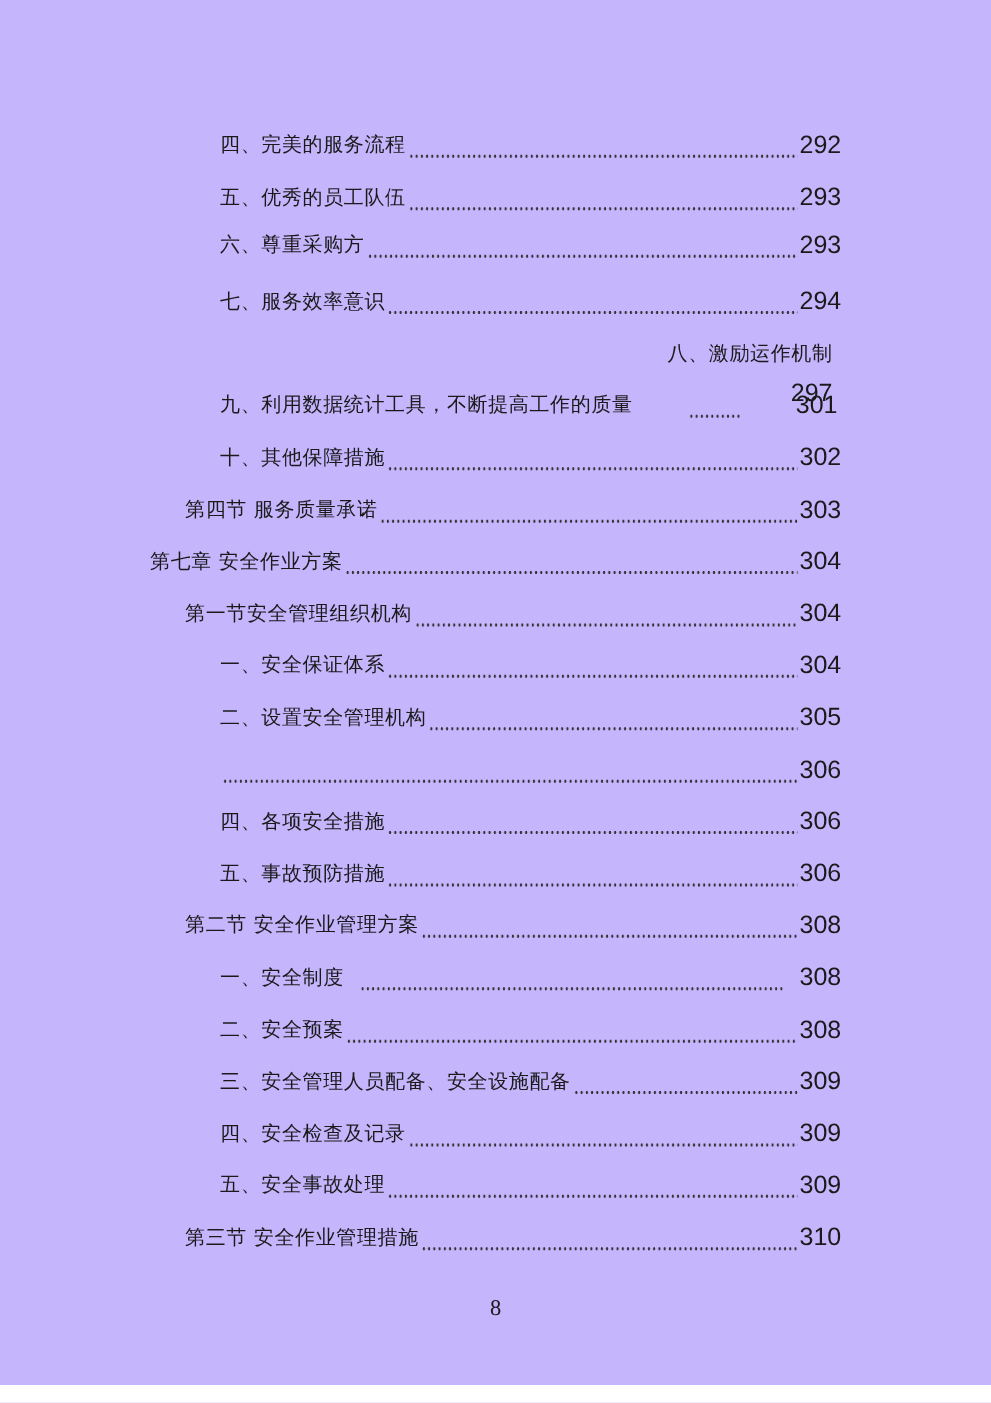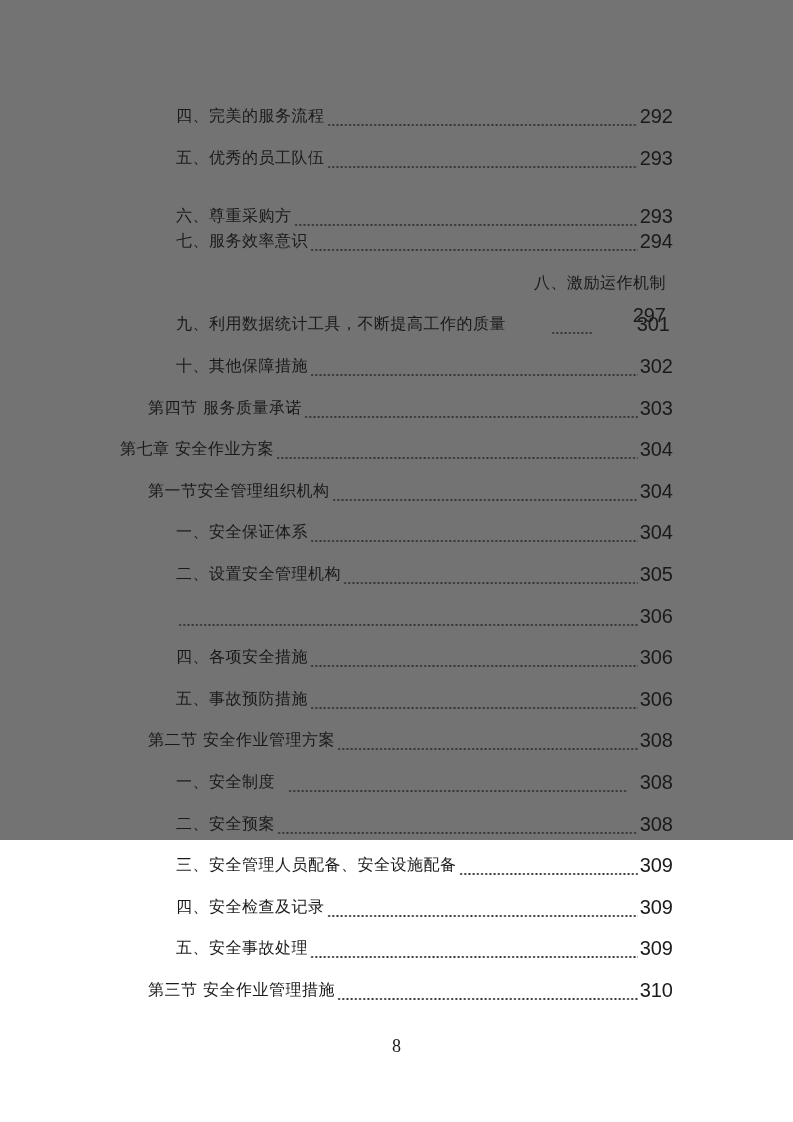--- a/index.html
+++ b/index.html
@@ -1,17 +1,17 @@
 <!DOCTYPE html>
 <html><head>
   <meta charset="utf-8">
   <style>
     html, body { margin: 0; padding: 0; background: #ffffff; }
     body { width: 793px; height: 1122px; position: relative; overflow: hidden; }
-    .page { position: absolute; left: 0; top: 0; width: 793px; height: 840px; background: #737373; }
+    .page { position: absolute; left: 0; top: 0; width: 793px; height: 1108px; background: #c4b5fd; }
     .toc { position: absolute; left: 0; top: 100px; width: 793px; }
     .entry {
       position: absolute; height: 24px; display: flex; align-items: flex-end;
       font-family: "DejaVu Sans", "Liberation Sans", sans-serif;
       font-size: 16px; color: #1a1a1a; line-height: 24px;
     }
     .entry .title { white-space: nowrap; letter-spacing: 0.5px; }
     .entry .leader {
       flex: 1 1 auto; margin: 0 2px; height: 14px;
       background-image: radial-gradient(circle, #333 0.9px, transparent 1.1px);
@@ -32,21 +32,21 @@
     <div class="entry" style="left:176px;right:120px;top:4px;">
         <span class="title">四、完美的服务流程</span>
         <span class="leader"></span>
         <span class="page-num">292</span>
       </div>
     <div class="entry" style="left:176px;right:120px;top:46px;">
         <span class="title">五、优秀的员工队伍</span>
         <span class="leader"></span>
         <span class="page-num">293</span>
       </div>
-    <div class="entry" style="left:176px;right:120px;top:104px;justify-content:center;">
+    <div class="entry" style="left:176px;right:120px;top:84px;justify-content:center;">
         <span class="title">六、尊重采购方</span>
         <span class="leader"></span>
         <span class="page-num">293</span>
       </div>
     <div class="entry" style="left:176px;right:120px;top:129px;">
         <span class="title">七、服务效率意识</span>
         <span class="leader"></span>
         <span class="page-num">294</span>
       </div>
     <div class="entry" style="left:176px;right:127px;top:171px;flex-direction:column;">

